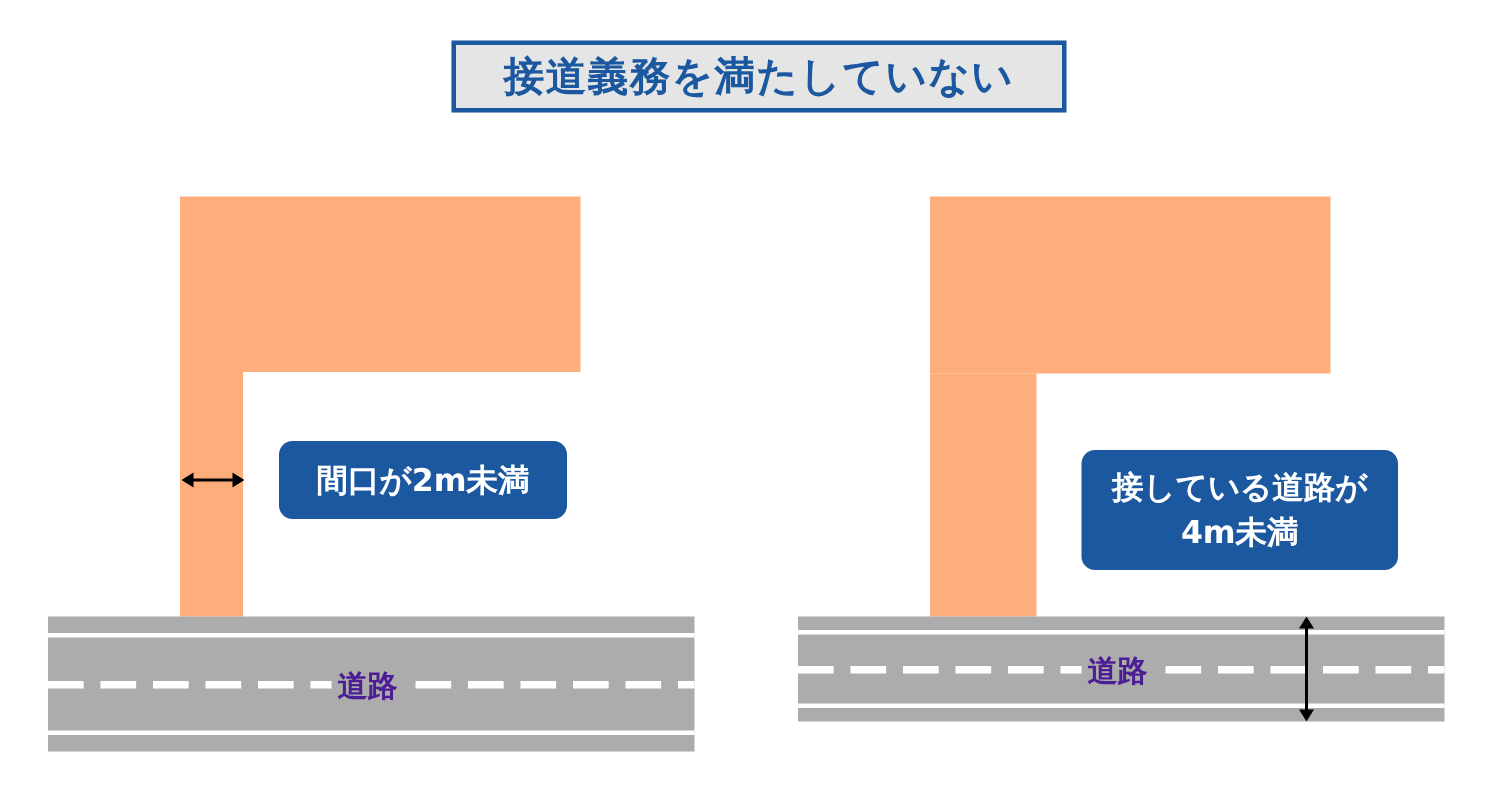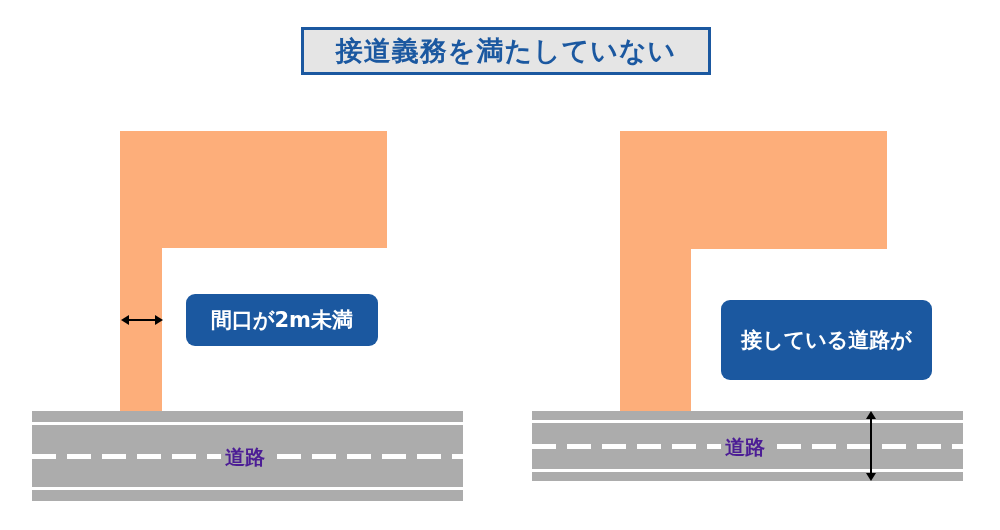--- a/index.html
+++ b/index.html
@@ -43,20 +43,21 @@
     <span class="road-label">道路</span>
   </div>
 </div>
 
 <div>
   <div class="abs lot" style="left:620px;top:131px;width:267px;height:118px;"></div>
   <div class="abs lot" style="left:620px;top:249px;width:71px;height:162px;"></div>
 
   <div class="abs badge" style="left:721px;top:300px;width:211px;height:80px;font-size:21px;flex-direction:column;line-height:30px;">
     <span>接している道路が</span>
+    <span>4m未満</span>
   </div>
 
   <div class="abs road" style="left:532px;top:411px;width:431px;height:70px;"></div>
   <div class="abs line" style="left:532px;top:420px;width:431px;height:3px;"></div>
   <div class="abs line" style="left:532px;top:469px;width:431px;height:3px;"></div>
   <div class="abs dash" style="left:532px;top:444px;width:431px;"></div>
   <div class="abs" style="left:721px;top:434px;">
     <span class="road-label">道路</span>
   </div>
 

